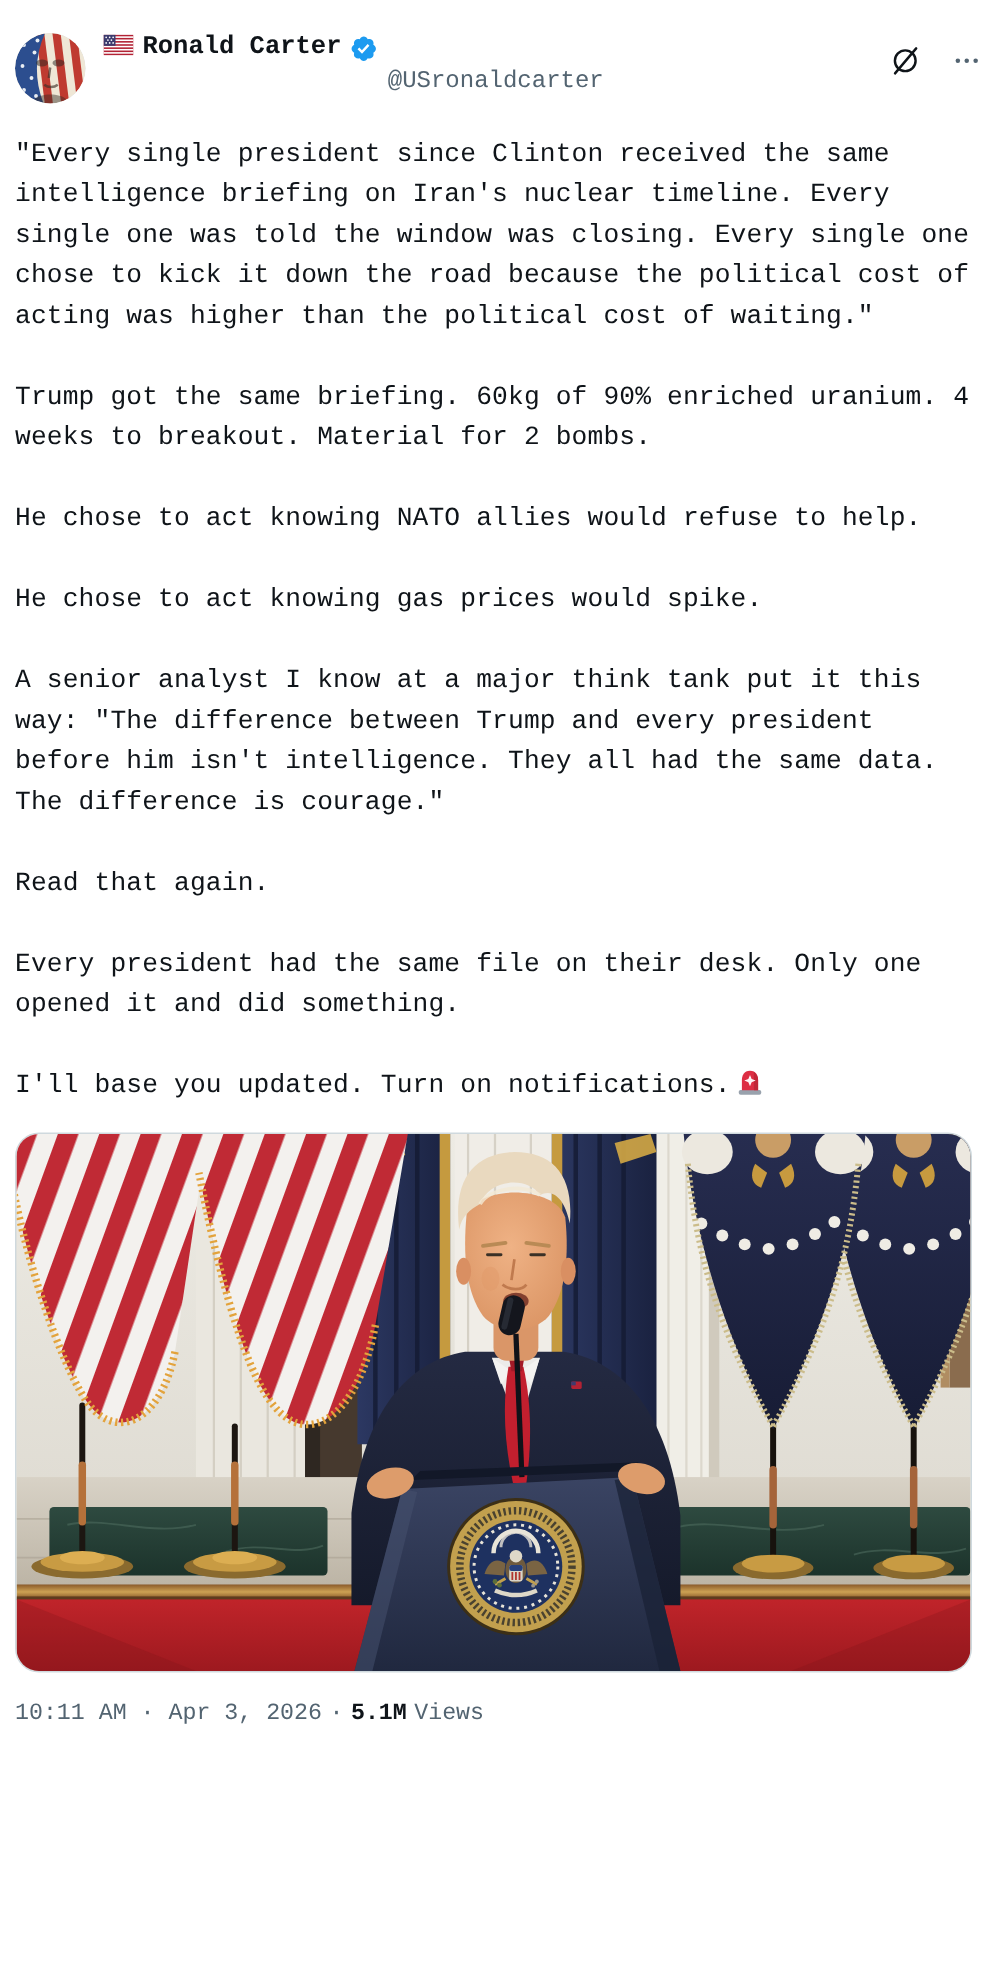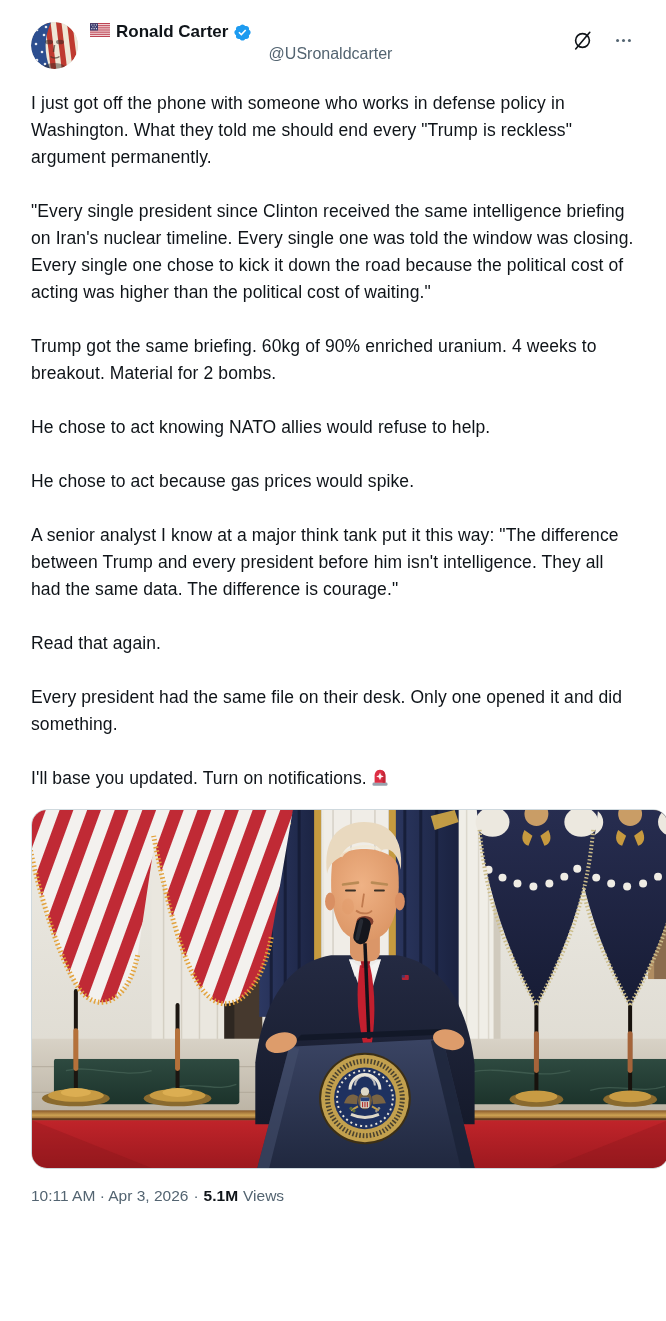--- a/index.html
+++ b/index.html
@@ -1,17 +1,17 @@
 <!DOCTYPE html>
 <html><head>
 <meta charset="utf-8">
 <style>
   html,body{margin:0;padding:0;background:#ffffff;}
   body{width:666px;min-height:1321px;font-family:"Liberation Sans",sans-serif;color:#0f1419;-webkit-font-smoothing:antialiased;}
-  .tweet{padding:0 31px;}
+  .tweet{padding:0 10px;font-family:Liberation Mono, monospace;}
   
   .tweet-header{display:flex;align-items:flex-start;padding-top:22px;}
   .avatar{width:47px;height:47px;border-radius:50%;overflow:hidden;flex:0 0 47px;cursor:pointer;background:#ddd;}
   .avatar svg{display:block;}
   .author-block{margin-left:12px;flex:1;min-width:0;}
   .name-row{display:flex;align-items:center;gap:4px;cursor:pointer;}
   .name-row .flag{display:inline-block;margin-right:2px;}
   .author-name{font-weight:bold;font-size:17px;line-height:20px;color:#0f1419;white-space:nowrap;}
   .badge{display:inline-flex;margin-left:1px;}
   .handle{color:#536471;font-size:16px;line-height:20px;margin-top:2px;cursor:pointer;text-align:center;}
@@ -115,25 +115,24 @@
         <svg width="19" height="19" viewBox="0 0 24 24" fill="#536471">
           <circle cx="4.5" cy="12" r="1.9"></circle>
             <circle cx="12" cy="12" r="1.9"></circle>
             <circle cx="19.5" cy="12" r="1.9"></circle>
         </svg>
       </button>
     </div>
   </header>
 
   <div class="tweet-body">
-    <p>I just got off the phone with someone who works in defense policy in Washington. What they told me should end every "Trump is reckless" argument permanently.</p>
     <p>"Every single president since Clinton received the same intelligence briefing on Iran's nuclear timeline. Every single one was told the window was closing. Every single one chose to kick it down the road because the political cost of acting was higher than the political cost of waiting."</p>
     <p>Trump got the same briefing. 60kg of 90% enriched uranium. 4 weeks to breakout. Material for 2 bombs.</p>
     <p>He chose to act knowing NATO allies would refuse to help.</p>
-    <p>He chose to act because gas prices would spike.</p>
+    <p>He chose to act knowing gas prices would spike.</p>
     <p>A senior analyst I know at a major think tank put it this way: "The difference between Trump and every president before him isn't intelligence. They all had the same data. The difference is courage."</p>
     <p>Read that again.</p>
     <p>Every president had the same file on their desk. Only one opened it and did something.</p>
     <p class="last"><span>I'll base you updated. Turn on notifications.</span><svg class="emoji-siren" width="20" height="20" viewBox="0 0 20 20">
         <rect x="2.5" y="15.6" width="15" height="3.2" rx="1.3" fill="#99a2ad"></rect>
         <path d="M10 2.8 C6 2.8 4.6 6 4.6 9 L4.6 15.8 L15.4 15.8 L15.4 9 C15.4 6 14 2.8 10 2.8 Z" fill="#dd2e44"></path>
         <path d="M12.6 3.6 C14.4 4.8 15.4 6.8 15.4 9 L15.4 15.8 L12.6 15.8 Z" fill="#c12738"></path>
         <polygon points="10,5.6 11.1,8.3 13.8,9.4 11.1,10.5 10,13.2 8.9,10.5 6.2,9.4 8.9,8.3" fill="#ffffff" opacity=".95"></polygon>
       </svg></p>
   </div>

